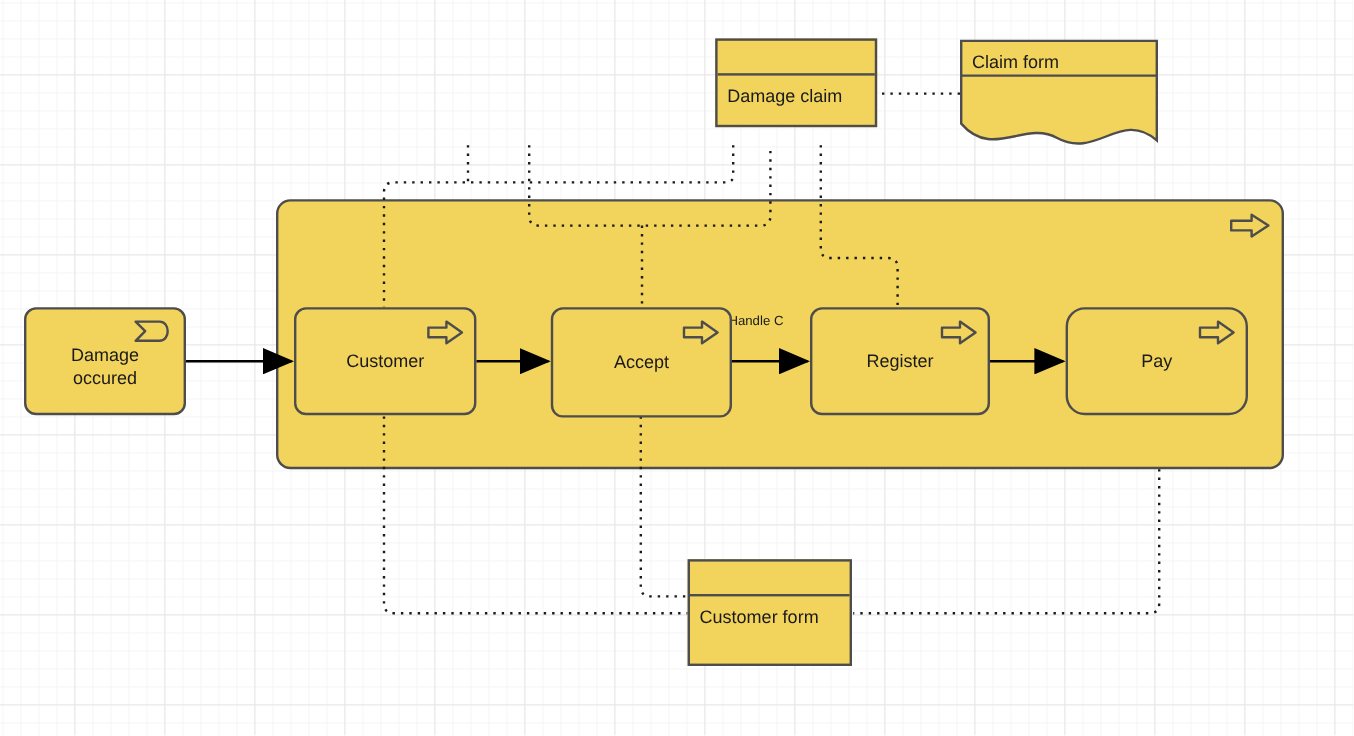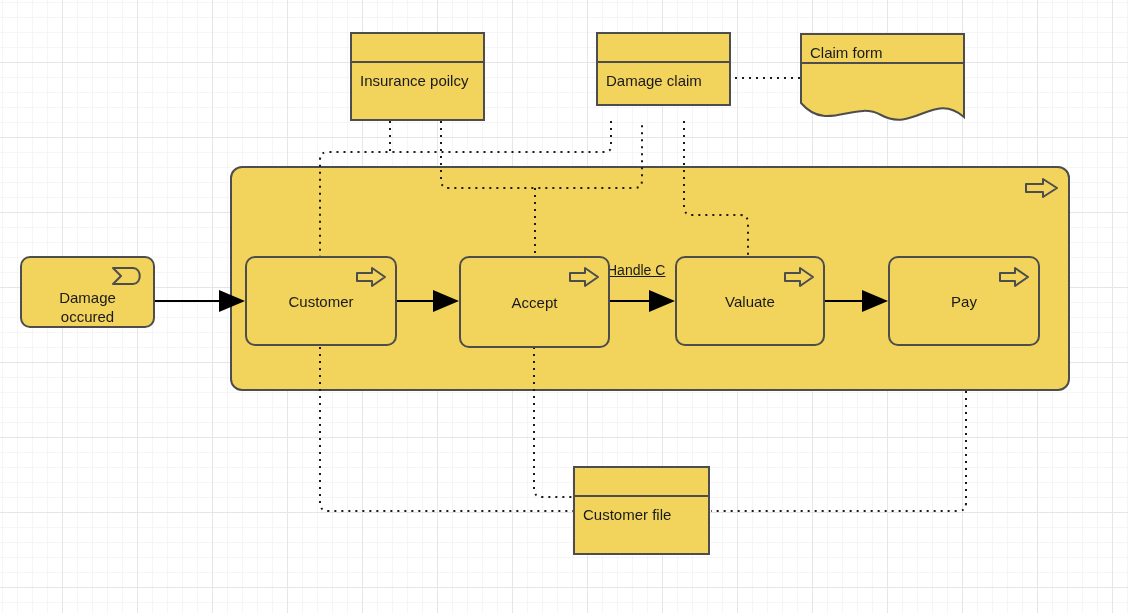--- a/index.html
+++ b/index.html
@@ -40,31 +40,31 @@
   .node .corner-icon{
     position:absolute;top:8px;right:8px;
   }
   
   #container-box{
     left:230px;top:166px;width:840px;height:225px;
     border-radius:12px;
     z-index:1;
   }
   #container-label{
-    position:absolute;left:607px;top:262px;z-index:3;font-size:14px;text-decoration:underline;
+    position:absolute;left:607px;top:262px;z-index:3;font-size:11px;
   }
   
   #connectors{position:absolute;left:0;top:0;z-index:3;}
   .child{z-index:4;}
-  #node-damage-occured{left:20px;top:256px;width:135px;height:72px;align-items:flex-end;}
+  #node-damage-occured{left:20px;top:256px;width:135px;height:90px;}
   #node-damage-occured .evt-label{width:90px;line-height:19px;margin-top:10px;}
   #node-register{left:245px;top:256px;width:152px;height:90px;}
   #node-accept{left:459px;top:256px;width:151px;height:92px;}
   #node-valuate{left:675px;top:256px;width:150px;height:90px;}
-  #node-pay{left:888px;top:256px;width:152px;height:90px;}
+  #node-pay{left:888px;top:256px;width:152px;height:90px;border-radius:16px;}
   #node-insurance-policy{left:350px;top:32px;width:135px;height:89px;z-index:4;}
   #node-damage-claim{left:596px;top:32px;width:135px;height:74px;z-index:4;}
   #node-customer-file{left:573px;top:466px;width:137px;height:89px;z-index:4;}
   
   #node-claim-form{position:absolute;left:800px;top:33px;width:190px;height:95px;z-index:4;font-size:15px;}
   #node-claim-form .cf-label{position:absolute;left:10px;top:11px;}
 </style>
 </head>
 <body>
 
@@ -134,45 +134,41 @@
     </span>
     <span>Accept</span>
   </div>
 
   <div class="node rounded child" id="node-valuate">
     <span class="corner-icon">
       <svg width="32" height="22" viewBox="0 0 32 22">
           <path d="M2,7 H17 V2 L30,11 L17,20 V15 H2 Z" fill="none" stroke="#4D4D4D" stroke-width="2" stroke-linejoin="round"></path>
         </svg>
     </span>
-    <span>Valuate</span>
+    <span>Register</span>
   </div>
 
   <div class="node rounded child" id="node-pay">
     <span class="corner-icon">
       <svg width="32" height="22" viewBox="0 0 32 22">
           <path d="M2,7 H17 V2 L30,11 L17,20 V15 H2 Z" fill="none" stroke="#4D4D4D" stroke-width="2" stroke-linejoin="round"></path>
         </svg>
     </span>
     <span>Pay</span>
   </div>
 
-  <div class="node biz-object" id="node-insurance-policy">
-    <div class="band"></div>
-    <div class="body">Insurance poilcy</div>
-  </div>
 
   <div class="node biz-object" id="node-damage-claim">
     <div class="band"></div>
     <div class="body">Damage claim</div>
   </div>
 
   <div class="node biz-object" id="node-customer-file">
     <div class="band"></div>
-    <div class="body">Customer file</div>
+    <div class="body">Customer form</div>
   </div>
 
   <div id="node-claim-form">
     <svg width="165" height="95" viewBox="0 0 165 95">
       <path d="M1,1 H164 V84 C134,58 114,100 81,82 C54,67 27,100 1,70 Z" fill="#F2D35C" stroke="#4D4D4D" stroke-width="2"></path>
       <line x1="1" y1="30" x2="164" y2="30" stroke="#4D4D4D" stroke-width="2"></line>
     </svg>
     <span class="cf-label">Claim form</span>
   </div>
 

